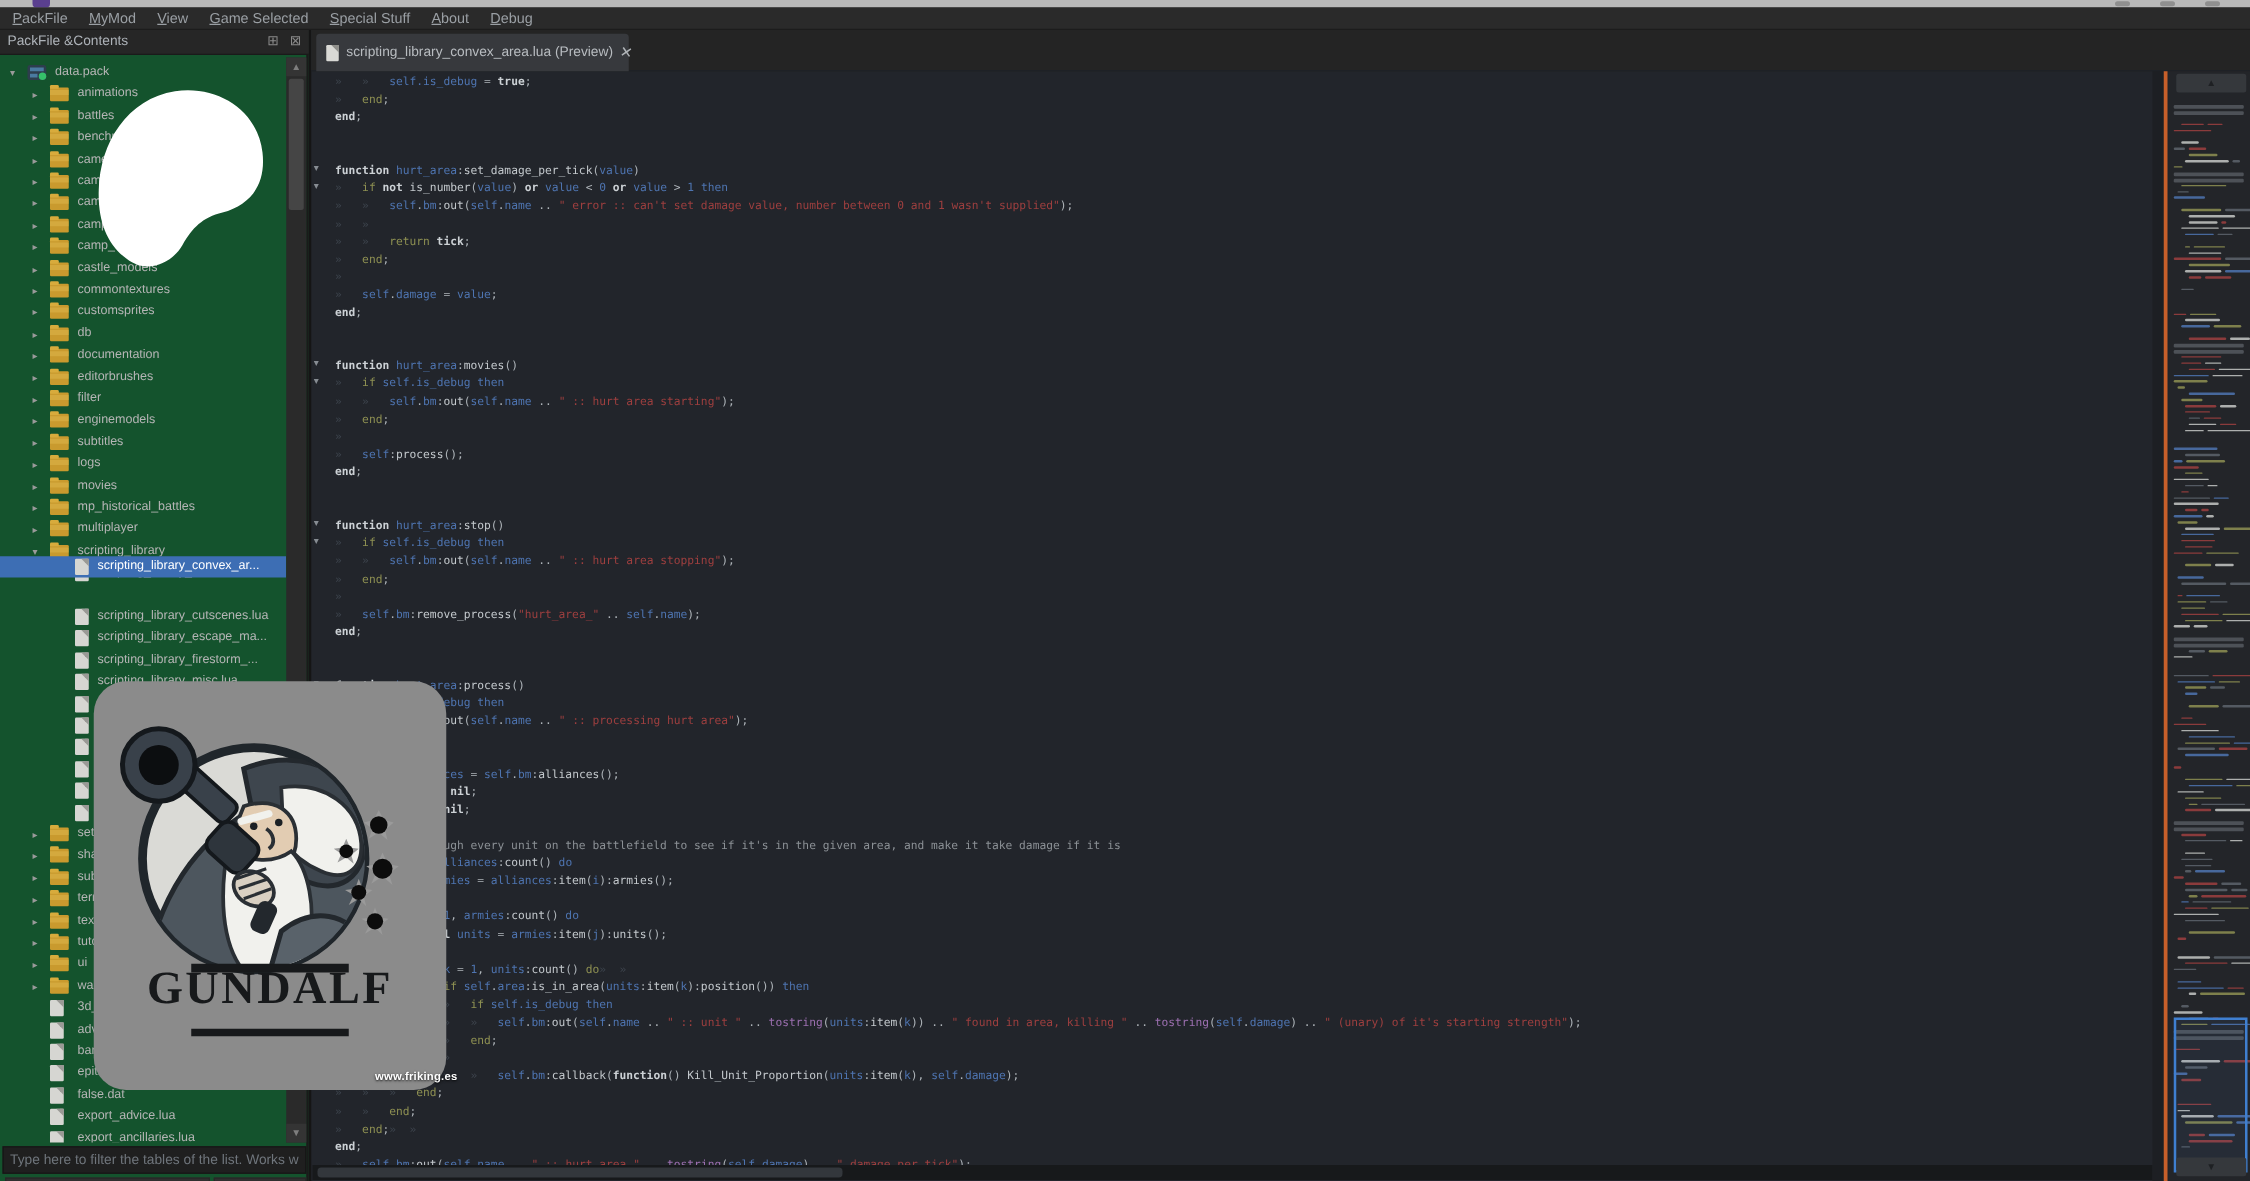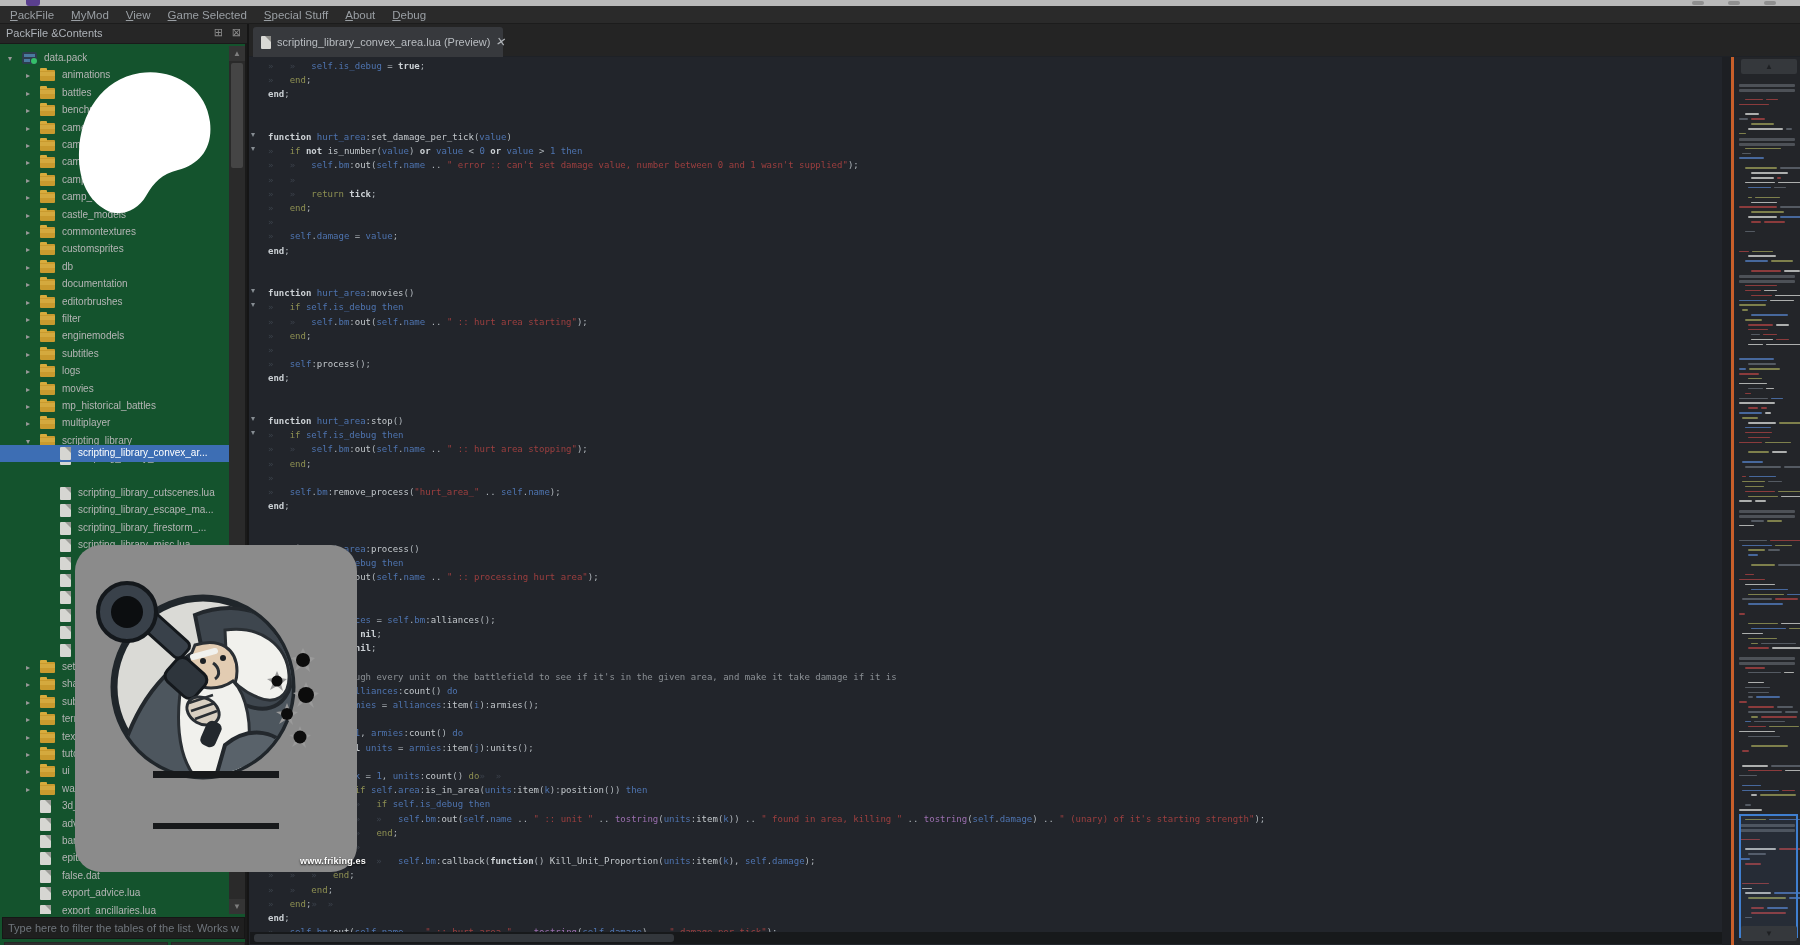--- a/index.html
+++ b/index.html
@@ -725,17 +725,18 @@
             <polygon points="0,-11 3,-3 11,-2 4,3 6,11 0,5 -8,10 -4,2 -11,-2 -3,-3" fill="#9a9a9a"></polygon>
             <circle r="6" fill="#0c0c0c"></circle>
           </g>
         <g transform="translate(225,192)">
             <polygon points="0,-11 3,-3 11,-2 4,3 6,11 0,5 -8,10 -4,2 -11,-2 -3,-3" fill="#9a9a9a"></polygon>
             <circle r="6.5" fill="#0c0c0c"></circle>
           </g>
       </g>
     </svg>
     <div class="gbar" style="top:226px; height:7px;"></div>
+    <div id="gundalf-title">GUNDALF</div>
     <div class="gbar" style="top:278px; height:6px;"></div>
   </div>
   <div id="watermark">www.friking.es</div>
 
 </div>
 
 </body></html>

